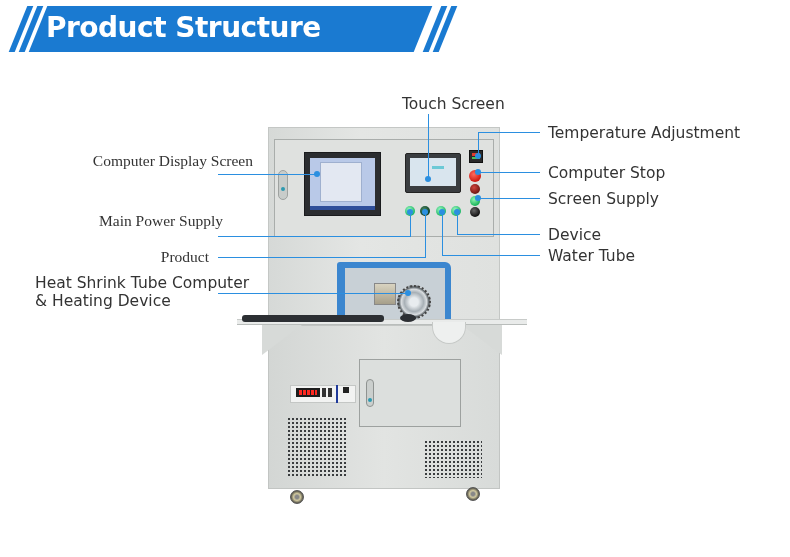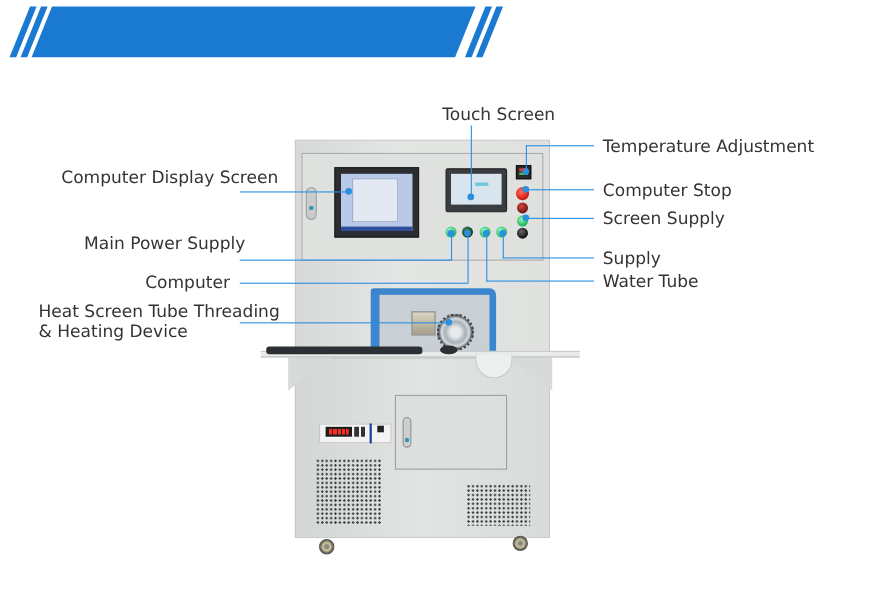--- a/index.html
+++ b/index.html
@@ -93,31 +93,32 @@
   .wheel { position: absolute; width: 14px; height: 14px; border-radius: 50%; background: radial-gradient(circle, #888 20%, #d2caa0 40%, #5d5a4d 70%); border: 1px solid #555; }
   .wheel.l { left: 290px; top: 490px; } .wheel.r { left: 466px; top: 487px; }
 
   
   .line { position: absolute; background: #2b8fe0; }
   .h { height: 1px; } .v { width: 1px; }
   .dot { position: absolute; width: 6px; height: 6px; border-radius: 50%; background: #2b8fe0; }
 
   
   .label { position: absolute; font-size: 15.5px; line-height: 18px; white-space: nowrap; color: #333; }
-  .label.right-align { text-align: left; }
+  .label.right-align { text-align: left; font-family: Liberation Serif, serif; }
 </style>
 </head>
 <body>
 
 <div class="banner">
   <div class="stripe s1"></div>
   <div class="stripe s2"></div>
   <div class="banner-bar"></div>
   <div class="stripe s3"></div>
   <div class="stripe s4"></div>
+  <div class="banner-title">Product Structure Diagram</div>
 </div>
 
 <div class="machine">
   <div class="cabinet-top"></div>
   <div class="top-panel"></div>
   <div class="handle-left"></div>
 
   <div class="display-bezel"></div>
   <div class="display-screen"></div>
 
@@ -197,23 +198,23 @@
   <div class="line v" style="left:457px; top:212px; height:23px;"></div>
   <div class="dot" style="left:454px; top:209px;"></div>
 
   <div class="line h" style="left:442px; top:255px; width:98px;"></div>
   <div class="line v" style="left:442px; top:212px; height:44px;"></div>
   <div class="dot" style="left:439px; top:209px;"></div>
 </div>
 
 <div class="label right-align" style="right:537px; top:152px;">Computer Display Screen</div>
 <div class="label right-align" style="right:567px; top:212px;">Main Power Supply</div>
-<div class="label right-align" style="right:581px; top:248px;">Computer</div>
-<div class="label" style="left:35px; top:274px;">Heat Screen Tube Threading</div>
+<div class="label right-align" style="right:581px; top:248px;">Product</div>
+<div class="label" style="left:35px; top:274px;">Heat Shrink Tube Computer</div>
 <div class="label" style="left:35px; top:292px;">&amp; Heating Device</div>
 
 <div class="label" style="left:402px; top:95px;">Touch Screen</div>
 
 <div class="label" style="left:548px; top:124px;">Temperature Adjustment</div>
 <div class="label" style="left:548px; top:164px;">Computer Stop</div>
 <div class="label" style="left:548px; top:190px;">Screen Supply</div>
-<div class="label" style="left:548px; top:226px;">Supply</div>
+<div class="label" style="left:548px; top:226px;">Device</div>
 <div class="label" style="left:548px; top:247px;">Water Tube</div>
 
 </body></html>

